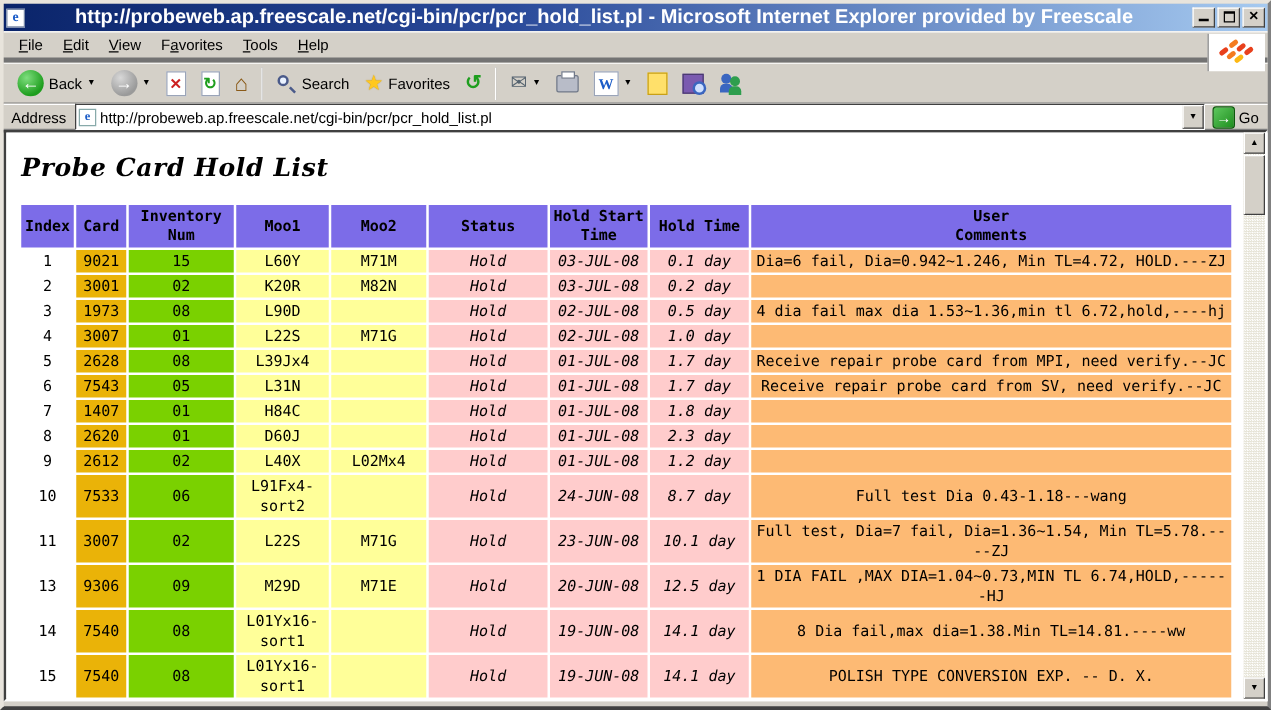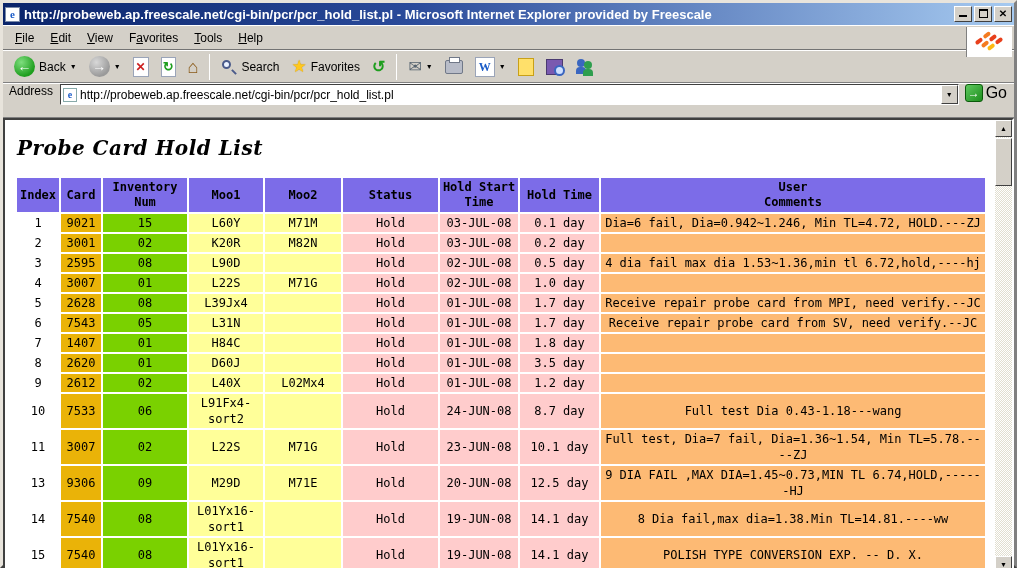--- a/index.html
+++ b/index.html
@@ -10,32 +10,32 @@
     background:#D4D0C8; border:3px solid #D4D0C8;
     border-top-color:#E8E4DC; border-left-color:#E8E4DC;
     border-right-color:#808080; border-bottom-color:#404040; }
 
   
   .titlebar { height:22px; display:flex; align-items:center; padding:0 2px;
     background:linear-gradient(to right,#0A246A 0%,#2A4A9A 40%,#A6CAF0 100%); }
   .titlebar .app-icon { width:15px; height:15px; background:#fff; border:1px solid #7a8aa8;
     color:#1b5cc8; font-weight:bold; font-size:11px; line-height:13px; text-align:center;
     font-family:"Liberation Serif", serif; margin-right:4px; flex:none; }
-  .title-text { color:#fff; font-weight:bold; font-size:13px; white-space:nowrap;
-    overflow:hidden; text-overflow:ellipsis; flex:1; }
+  .title-text { color:#fff; font-weight:bold; font-size:16px; white-space:nowrap;
+    overflow:hidden; text-overflow:ellipsis; flex:1;margin-left:36px; }
   .winbtns { display:flex; gap:2px; margin-left:4px; }
   .winbtn { width:18px; height:16px; background:#D4D0C8; border:1px solid;
     border-color:#fff #404040 #404040 #fff; font-size:10px; font-weight:bold;
     text-align:center; line-height:13px; color:#000; }
   .winbtn .minglyph { display:inline-block; width:8px; border-bottom:2px solid #000; height:10px; }
   .winbtn .maxglyph { display:inline-block; width:9px; height:9px; border:1px solid #000; border-top-width:2px; margin-top:2px; }
 
   
   .menubar { height:25px; display:flex; align-items:center; background:#D4D0C8;
-    border-top:1px solid #fff; border-bottom:1px solid #737373; padding-left:4px; position:relative; }
+    border-top:1px solid #fff; border-bottom:4px solid #737373; padding-left:4px; position:relative; }
   .menu-item { padding:3px 8px; color:#000; }
   .menu-item .u { text-decoration:underline; }
   .brand-box { position:absolute; right:2px; top:1px; width:46px; height:30px;
     background:#fff; border-left:1px solid #808080; z-index:5; }
 
   
   .toolbar { height:33px; display:flex; align-items:center; background:#D4D0C8;
     border-top:1px solid #fff; border-bottom:1px solid #808080; padding-left:6px; gap:2px; }
   .tbtn { display:flex; align-items:center; gap:4px; padding:2px 5px; height:29px; color:#000; }
   .tsep { width:1px; height:26px; background:#808080; border-right:1px solid #fff; margin:0 4px; }
@@ -60,53 +60,53 @@
   .msn-glyph { position:relative; width:20px; height:18px; }
   .msn-glyph i { position:absolute; width:8px; height:8px; border-radius:50%; background:#3a66c0; top:1px; left:2px; }
   .msn-glyph i+i { background:#2E9E4E; left:9px; top:3px; }
   .msn-glyph b { position:absolute; width:10px; height:7px; border-radius:4px 4px 0 0; background:#3a66c0; top:9px; left:1px; }
   .msn-glyph b+b { background:#2E9E4E; left:8px; top:11px; }
   .mag-icon { width:16px; height:16px; position:relative; }
   .mag-icon i { position:absolute; width:9px; height:9px; border:2px solid #4a5a8a; border-radius:50%; top:1px; left:1px; background:#eaf2ff; }
   .mag-icon b { position:absolute; width:6px; height:2px; background:#4a5a8a; transform:rotate(45deg); top:12px; left:10px; }
 
   
-  .addressbar { height:35px; display:flex; align-items:flex-start; background:#D4D0C8;
+  .addressbar { height:21px; display:flex; align-items:center; background:#D4D0C8;
     border-top:1px solid #fff; border-bottom:1px solid #808080; padding:0 3px; gap:4px; }
   .addr-label { color:#000; padding:0 3px; }
   .addr-field { flex:1; height:21px; background:#fff; border:1px solid;
     border-color:#404040 #fff #fff #404040; display:flex; align-items:center; padding-left:2px; }
   .addr-ieicon { width:14px; height:14px; background:#fff; border:1px solid #8aa; color:#1b5cc8;
     font-weight:bold; font-size:10px; line-height:12px; text-align:center; margin-right:3px; flex:none;
     font-family:"Liberation Serif", serif; }
   .addr-input { flex:1; border:none; outline:none; font:12px "Liberation Sans", sans-serif; height:17px; }
   .addr-drop { width:17px; height:19px; background:#D4D0C8; border:1px solid;
     border-color:#fff #404040 #404040 #fff; font-size:7px; text-align:center; line-height:17px; flex:none; }
   .go-btn { display:flex; align-items:center; gap:3px; padding:0 4px 0 2px; }
   .go-icon { width:18px; height:18px; background:linear-gradient(135deg,#5ec85e,#1E8E1E); border:1px solid #0a5a0a;
     border-radius:3px; color:#fff; font-weight:bold; text-align:center; line-height:16px; font-size:12px; }
-  .go-text { font-size:16px; color:#000; }
+  .go-text { font-size:12px; color:#000; }
 
   
   .content-wrap { position:relative; height:457px; background:#fff; border:2px solid;
     border-color:#404040 #fff #fff #404040; overflow:hidden; }
   .page { position:absolute; top:0; left:0; right:17px; bottom:0; overflow:hidden; background:#fff; padding:10px 0 0 10px; }
   .page-title { font-family:"DejaVu Serif", serif; font-style:italic; font-weight:bold;
     font-size:20px; color:#000; margin:6px 0 16px 2px; letter-spacing:0.5px; }
 
   table.holdlist { border-spacing:2px; border-collapse:separate; table-layout:fixed;
     width:972px; font-family:"DejaVu Sans Mono", monospace; font-size:12px; color:#000; }
   table.holdlist th { background:#7C6CE8; font-weight:bold; text-align:center;
     white-space:pre-line; padding:2px 1px; line-height:15px; }
   table.holdlist td { padding:1px 2px; line-height:16px; text-align:center; overflow:hidden; word-wrap:break-word; }
   td.c-index { background:#fff; }
   td.c-card { background:#eab308; text-align:left; padding-left:3px; }
   td.c-inv { background:#7AD100; }
   td.c-moo { background:#FFFF99; }
-  td.c-pink { background:#FFCCCC; }
+  td.c-pink { background:#FFCCCC;font-style:italic; }
   td.c-comment { background:#fdba74; text-align:left; padding-left:5px; }
 
   
   .vscroll { position:absolute; top:0; right:0; width:17px; bottom:0;
     background:#F1EFE2;
     background-image:repeating-conic-gradient(#fff 0 25%, #E2DFD0 0 50%);
     background-size:2px 2px; }
   .sbtn { position:absolute; left:0; width:17px; height:17px; background:#D4D0C8;
     border:1px solid; border-color:#fff #404040 #404040 #fff; font-size:7px; color:#000;
     text-align:center; line-height:15px; }
@@ -279,21 +279,21 @@
               <td class="c-inv">02</td>
               <td class="c-moo">K20R</td>
               <td class="c-moo">M82N</td>
               <td class="c-pink">Hold</td>
               <td class="c-pink">03-JUL-08</td>
               <td class="c-pink">0.2 day</td>
               <td class="c-comment"></td>
             </tr>
             <tr>
               <td class="c-index">3</td>
-              <td class="c-card">2595</td>
+              <td class="c-card">1973</td>
               <td class="c-inv">08</td>
               <td class="c-moo">L90D</td>
               <td class="c-moo"></td>
               <td class="c-pink">Hold</td>
               <td class="c-pink">02-JUL-08</td>
               <td class="c-pink">0.5 day</td>
               <td class="c-comment">4 dia fail max dia 1.53~1.36,min tl 6.72,hold,----hj</td>
             </tr>
             <tr>
               <td class="c-index">4</td>
@@ -340,21 +340,21 @@
               <td class="c-comment"></td>
             </tr>
             <tr>
               <td class="c-index">8</td>
               <td class="c-card">2620</td>
               <td class="c-inv">01</td>
               <td class="c-moo">D60J</td>
               <td class="c-moo"></td>
               <td class="c-pink">Hold</td>
               <td class="c-pink">01-JUL-08</td>
-              <td class="c-pink">3.5 day</td>
+              <td class="c-pink">2.3 day</td>
               <td class="c-comment"></td>
             </tr>
             <tr>
               <td class="c-index">9</td>
               <td class="c-card">2612</td>
               <td class="c-inv">02</td>
               <td class="c-moo">L40X</td>
               <td class="c-moo">L02Mx4</td>
               <td class="c-pink">Hold</td>
               <td class="c-pink">01-JUL-08</td>
@@ -385,21 +385,21 @@
             </tr>
             <tr>
               <td class="c-index">13</td>
               <td class="c-card">9306</td>
               <td class="c-inv">09</td>
               <td class="c-moo">M29D</td>
               <td class="c-moo">M71E</td>
               <td class="c-pink">Hold</td>
               <td class="c-pink">20-JUN-08</td>
               <td class="c-pink">12.5 day</td>
-              <td class="c-comment">9 DIA FAIL ,MAX DIA=1.45~0.73,MIN TL 6.74,HOLD,------HJ</td>
+              <td class="c-comment">1 DIA FAIL ,MAX DIA=1.04~0.73,MIN TL 6.74,HOLD,------HJ</td>
             </tr>
             <tr>
               <td class="c-index">14</td>
               <td class="c-card">7540</td>
               <td class="c-inv">08</td>
               <td class="c-moo">L01Yx16-sort1</td>
               <td class="c-moo"></td>
               <td class="c-pink">Hold</td>
               <td class="c-pink">19-JUN-08</td>
               <td class="c-pink">14.1 day</td>

